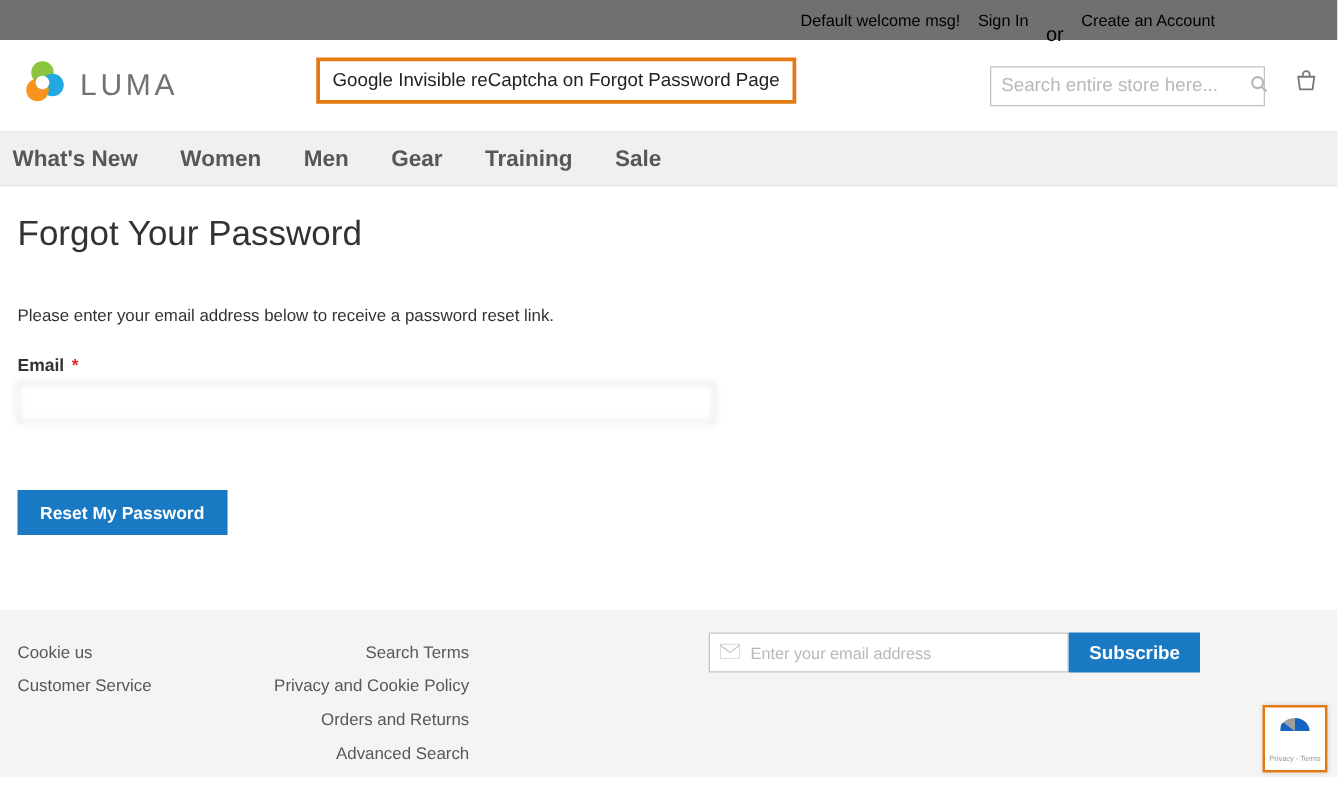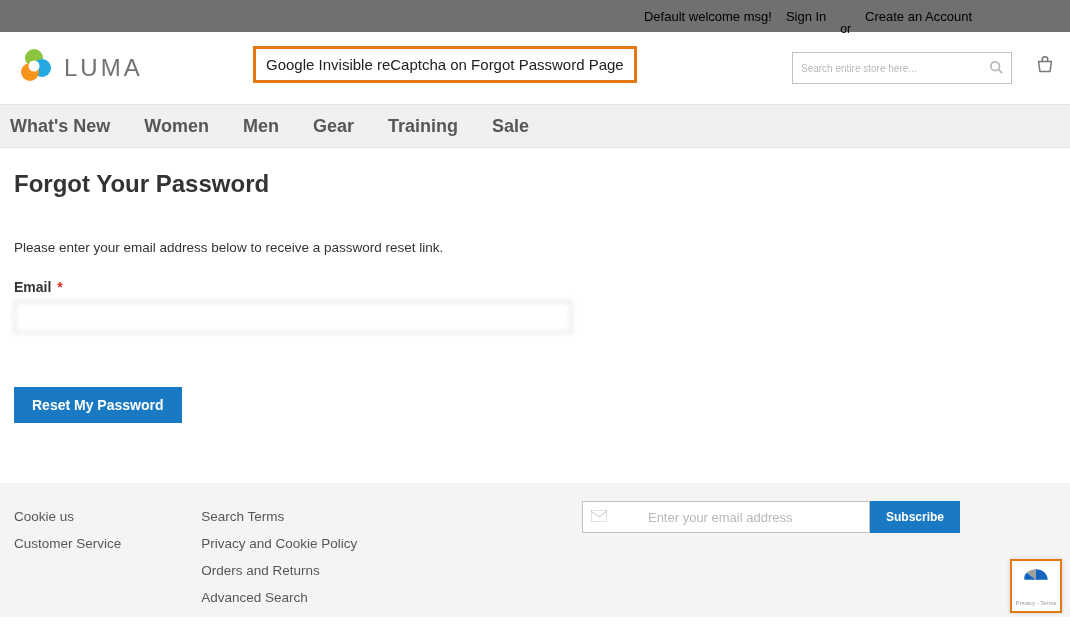--- a/index.html
+++ b/index.html
@@ -1,54 +1,54 @@
 <!DOCTYPE html>
 <html><head>
 <meta charset="utf-8">
 <style>
   * { box-sizing: border-box; margin: 0; padding: 0; }
   body { font-family: "Helvetica Neue", Helvetica, Arial, sans-serif; color: #333; width:1070px; }
   
   .topbar { background:#6e716f; color:#fff; height:32px; display:flex; align-items:center; justify-content:flex-end; padding:0 98px 0 0; font-size:13px; gap:14px; }
   .topbar span, .topbar a { color:#000000; text-decoration:none; }
-  .topbar .sep { font-size:12px;margin-top:25px; }
+  .topbar .sep { font-size:16px;margin-top:25px; }
   
   .header { display:flex; align-items:center; padding:14px 14px 14px 14px; min-height:70px; position:relative; }
   .logo { display:flex; align-items:center; gap:10px; }
   .logo-text { font-size:24px; letter-spacing:3px; color:#707376; font-weight:400; }
   .annot { position:absolute; left:253px; top:14px; border:3px solid #e47911; color:#222; font-size:15px; padding:7px 10px; }
   .search { margin-left:auto; display:flex; align-items:center; gap:22px; }
   .search-box { border:1px solid #c2c2c2; height:32px; width:220px; display:flex; align-items:center; padding:0 8px; }
-  .search-input { border:none; outline:none; flex:1; font-size:10px; color:#999; background:transparent; }
+  .search-input { border:none; outline:none; flex:1; font-size:15px; color:#999; background:transparent; }
   .search-input::placeholder { color:#b8b8b8; }
   .search-icon { color:#c0c0c0; font-size:14px; cursor:pointer; }
   .cart-icon { color:#777; font-size:20px; cursor:pointer; }
   
   .nav { background:#f0f0f0; border-top:1px solid #e5e5e5; border-bottom:1px solid #e5e5e5; height:44px; display:flex; align-items:center; padding:0 10px; gap:34px; }
   .nav a { font-size:18px; font-weight:700; color:#575757; text-decoration:none; }
   
   .main { padding:22px 14px 60px 14px; }
-  .page-title { font-size:24px; font-weight:700; color:#333; margin-bottom:42px; }
+  .page-title { font-size:28px; font-weight:400; color:#333; margin-bottom:42px; }
   .instr { font-size:13.5px; color:#333; margin-bottom:24px; }
   .field-label { font-size:14px; font-weight:600; margin-bottom:6px; display:flex; align-items:center; gap:6px; }
   .field-label .req { color:#e02b27; }
   .field-input { width:558px; height:32px; border:1px solid #c2c2c2; padding:0 8px; font-size:13px; filter: blur(2.5px); color:#bbb; }
   .reset-btn { margin-top:54px; background:#1979c3; color:#fff; border:none; font-size:14px; font-weight:600; padding:10px 18px; cursor:pointer; }
   
   .footer { background:#f4f4f4; padding:26px 14px 12px 14px; display:flex; gap:80px; font-size:13.5px; position:relative; min-height:110px; }
   .footer-col { display:flex; flex-direction:column; gap:12px; }
   .footer-col a { color:#575757; text-decoration:none; }
   .footer-col.first { margin-left:0; }
-  .footer-col.second { margin-left:0; }
+  .footer-col.second { margin-left:18px;text-align:right; }
   .newsletter { position:absolute; right:110px; top:18px; display:flex; }
   .nl-input-wrap { display:flex; align-items:center; border:1px solid #c2c2c2; background:#fff; height:32px; width:288px; padding:0 8px; }
   .nl-env { color:#c6c6c6; font-size:14px; margin-right:8px; }
-  .nl-input { border:none; outline:none; font-size:13px; flex:1;margin-left:33px; }
+  .nl-input { border:none; outline:none; font-size:13px; flex:1; }
   .nl-input::placeholder { color:#b8b8b8; }
-  .nl-btn { background:#1979c3; color:#fff; font-weight:600; font-size:12px; border:none; padding:0 16px; height:32px; cursor:pointer; }
+  .nl-btn { background:#1979c3; color:#fff; font-weight:600; font-size:15px; border:none; padding:0 16px; height:32px; cursor:pointer; }
   
   .recap { position:absolute; right:8px; bottom:4px; width:52px; height:54px; border:2px solid #e47911; background:#fff; box-shadow:0 0 4px rgba(0,0,0,.15); display:flex; flex-direction:column; align-items:center; justify-content:center; }
   .recap-text { font-size:6px; color:#999; margin-top:2px; }
   .recap svg { width:28px; height:28px; }
 </style>
 </head>
 <body>
 
 <div class="topbar">
   <span>Default welcome msg!</span>

